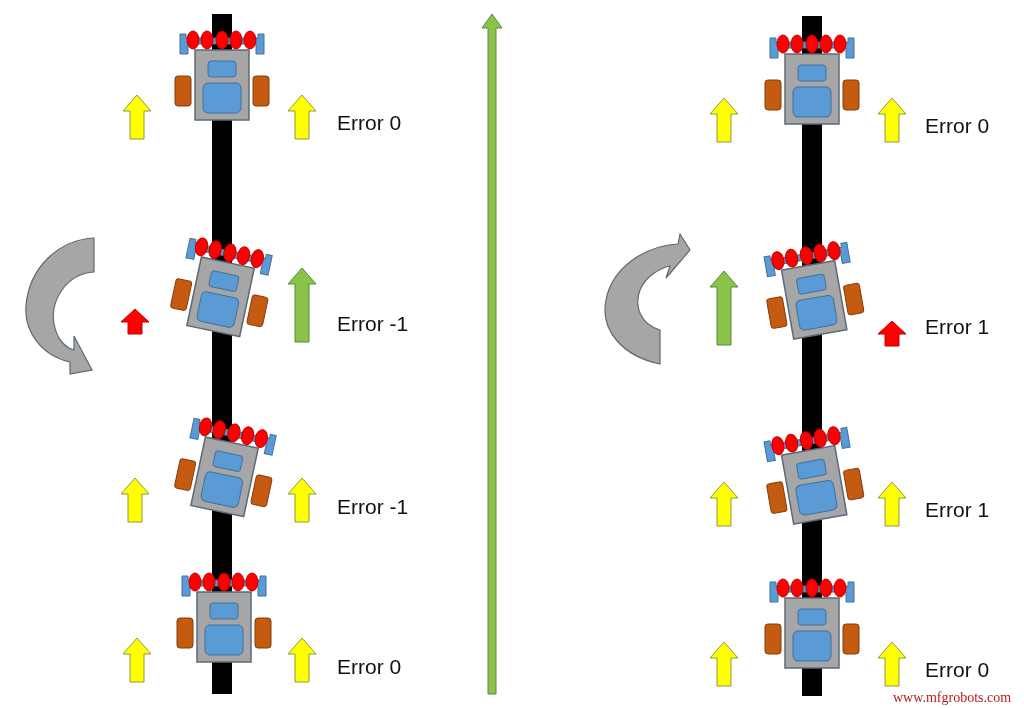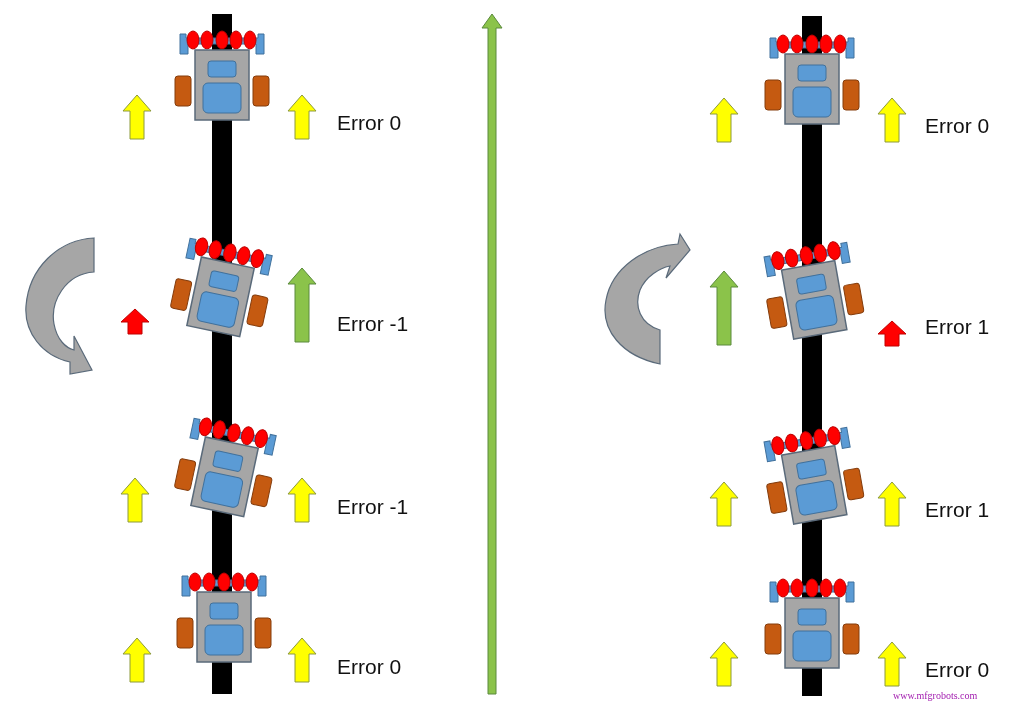--- a/index.html
+++ b/index.html
@@ -1,20 +1,20 @@
 <!DOCTYPE html>
 <html><head>
 <meta charset="utf-8">
 <style>
   html, body { margin: 0; padding: 0; background: #ffffff; }
   body { width: 1024px; height: 708px; position: relative; overflow: hidden; font-family: "Liberation Sans", sans-serif; }
   .abs { position: absolute; }
   .line { background: #000000; width: 20px; }
   .label { font-size: 21px; color: #111111; white-space: nowrap; text-align: right; }
-  .watermark { font-family: "Liberation Serif", serif; font-size: 10px; color: #a21caf; }
+  .watermark { font-family: "Liberation Serif", serif; font-size: 14px; color: #b91c1c; }
   svg { overflow: visible; }
 </style>
 </head>
 <body>
 
 <svg width="0" height="0" class="abs" style="left:0;top:0">
   <defs>
     <g id="robot">
 
       <path d="M-42,-44 L-42,-24 L-34,-24 L-34,-34 L34,-34 L34,-24 L42,-24 L42,-44 L36,-44 L36,-40 L-36,-40 L-36,-44 Z" fill="#5b9bd5" stroke="#41719c" stroke-width="1"></path>

